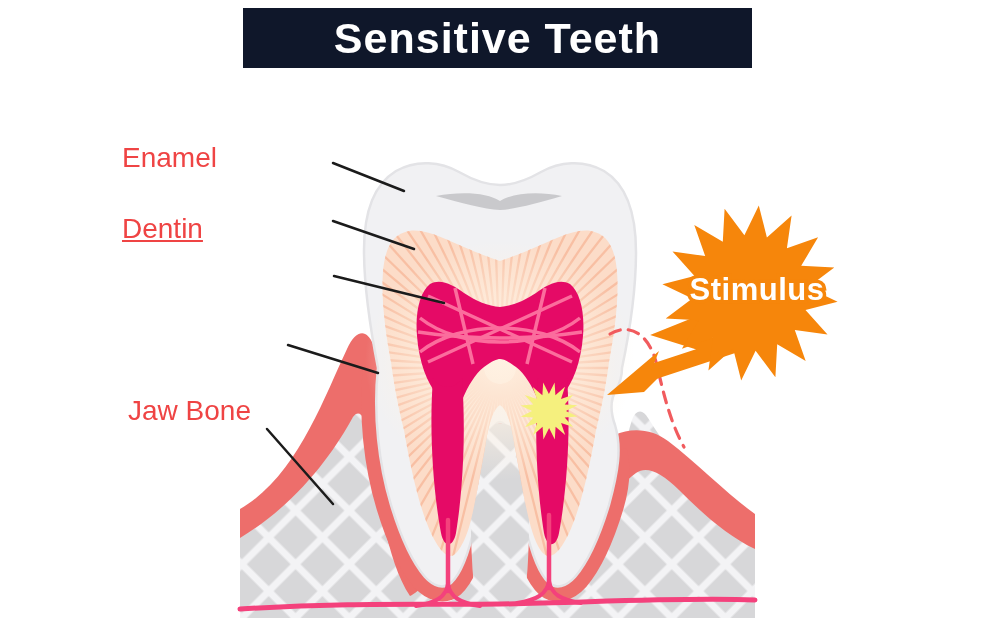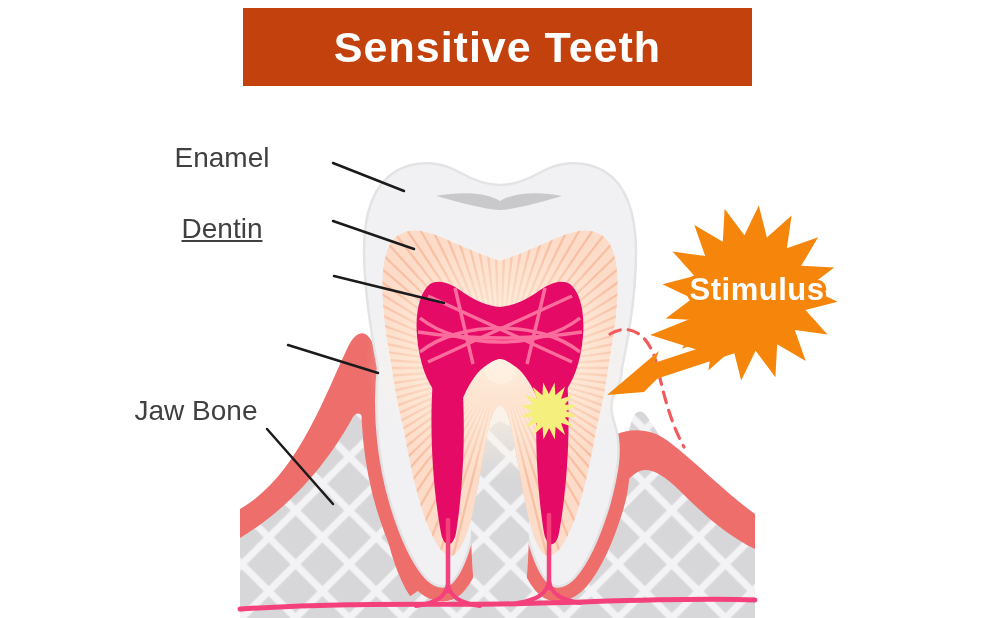--- a/index.html
+++ b/index.html
@@ -2,34 +2,34 @@
 <html><head>
 <meta charset="utf-8">
 <style>
   html,body{margin:0;padding:0;background:#ffffff;}
   .stage{
     position:relative;width:1000px;height:618px;background:#ffffff;
     overflow:hidden;font-family:"Liberation Sans","DejaVu Sans",sans-serif;
   }
   .illustration{position:absolute;left:0;top:0;width:1000px;height:618px;}
   .banner{
-    position:absolute;left:243px;top:8px;width:509px;height:78px;
+    position:absolute;left:243px;top:8px;width:509px;height:60px;
     display:flex;align-items:center;justify-content:center;
-    background:#c2410c;color:#ffffff;font-size:43px;font-weight:700;
+    background:#0f172a;color:#ffffff;font-size:43px;font-weight:700;
     letter-spacing:1px;
   }
   .part-label{
-    position:absolute;width:200px;text-align:center;
-    color:#404040;font-size:28px;line-height:34px;white-space:nowrap;
+    position:absolute;width:200px;text-align:left;
+    color:#ef4444;font-size:28px;line-height:34px;white-space:nowrap;
   }
   .lbl-enamel{left:122px;top:141px;}
   .lbl-dentin{left:122px;top:212px;text-decoration:underline;}
   .lbl-pulp{left:122px;top:256px;}
   .lbl-gum{left:72px;top:325px;}
-  .lbl-jawbone{left:96px;top:394px;}
+  .lbl-jawbone{left:128px;top:394px;}
 </style>
 </head>
 <body>
 
 <div class="stage">
 
   <svg class="illustration" viewBox="0 0 1000 618">
     <defs>
       <pattern id="bonePattern" width="38" height="38" patternUnits="userSpaceOnUse" patternTransform="rotate(45 0 0)">
         <rect width="38" height="38" fill="#D7D7D9"></rect>

